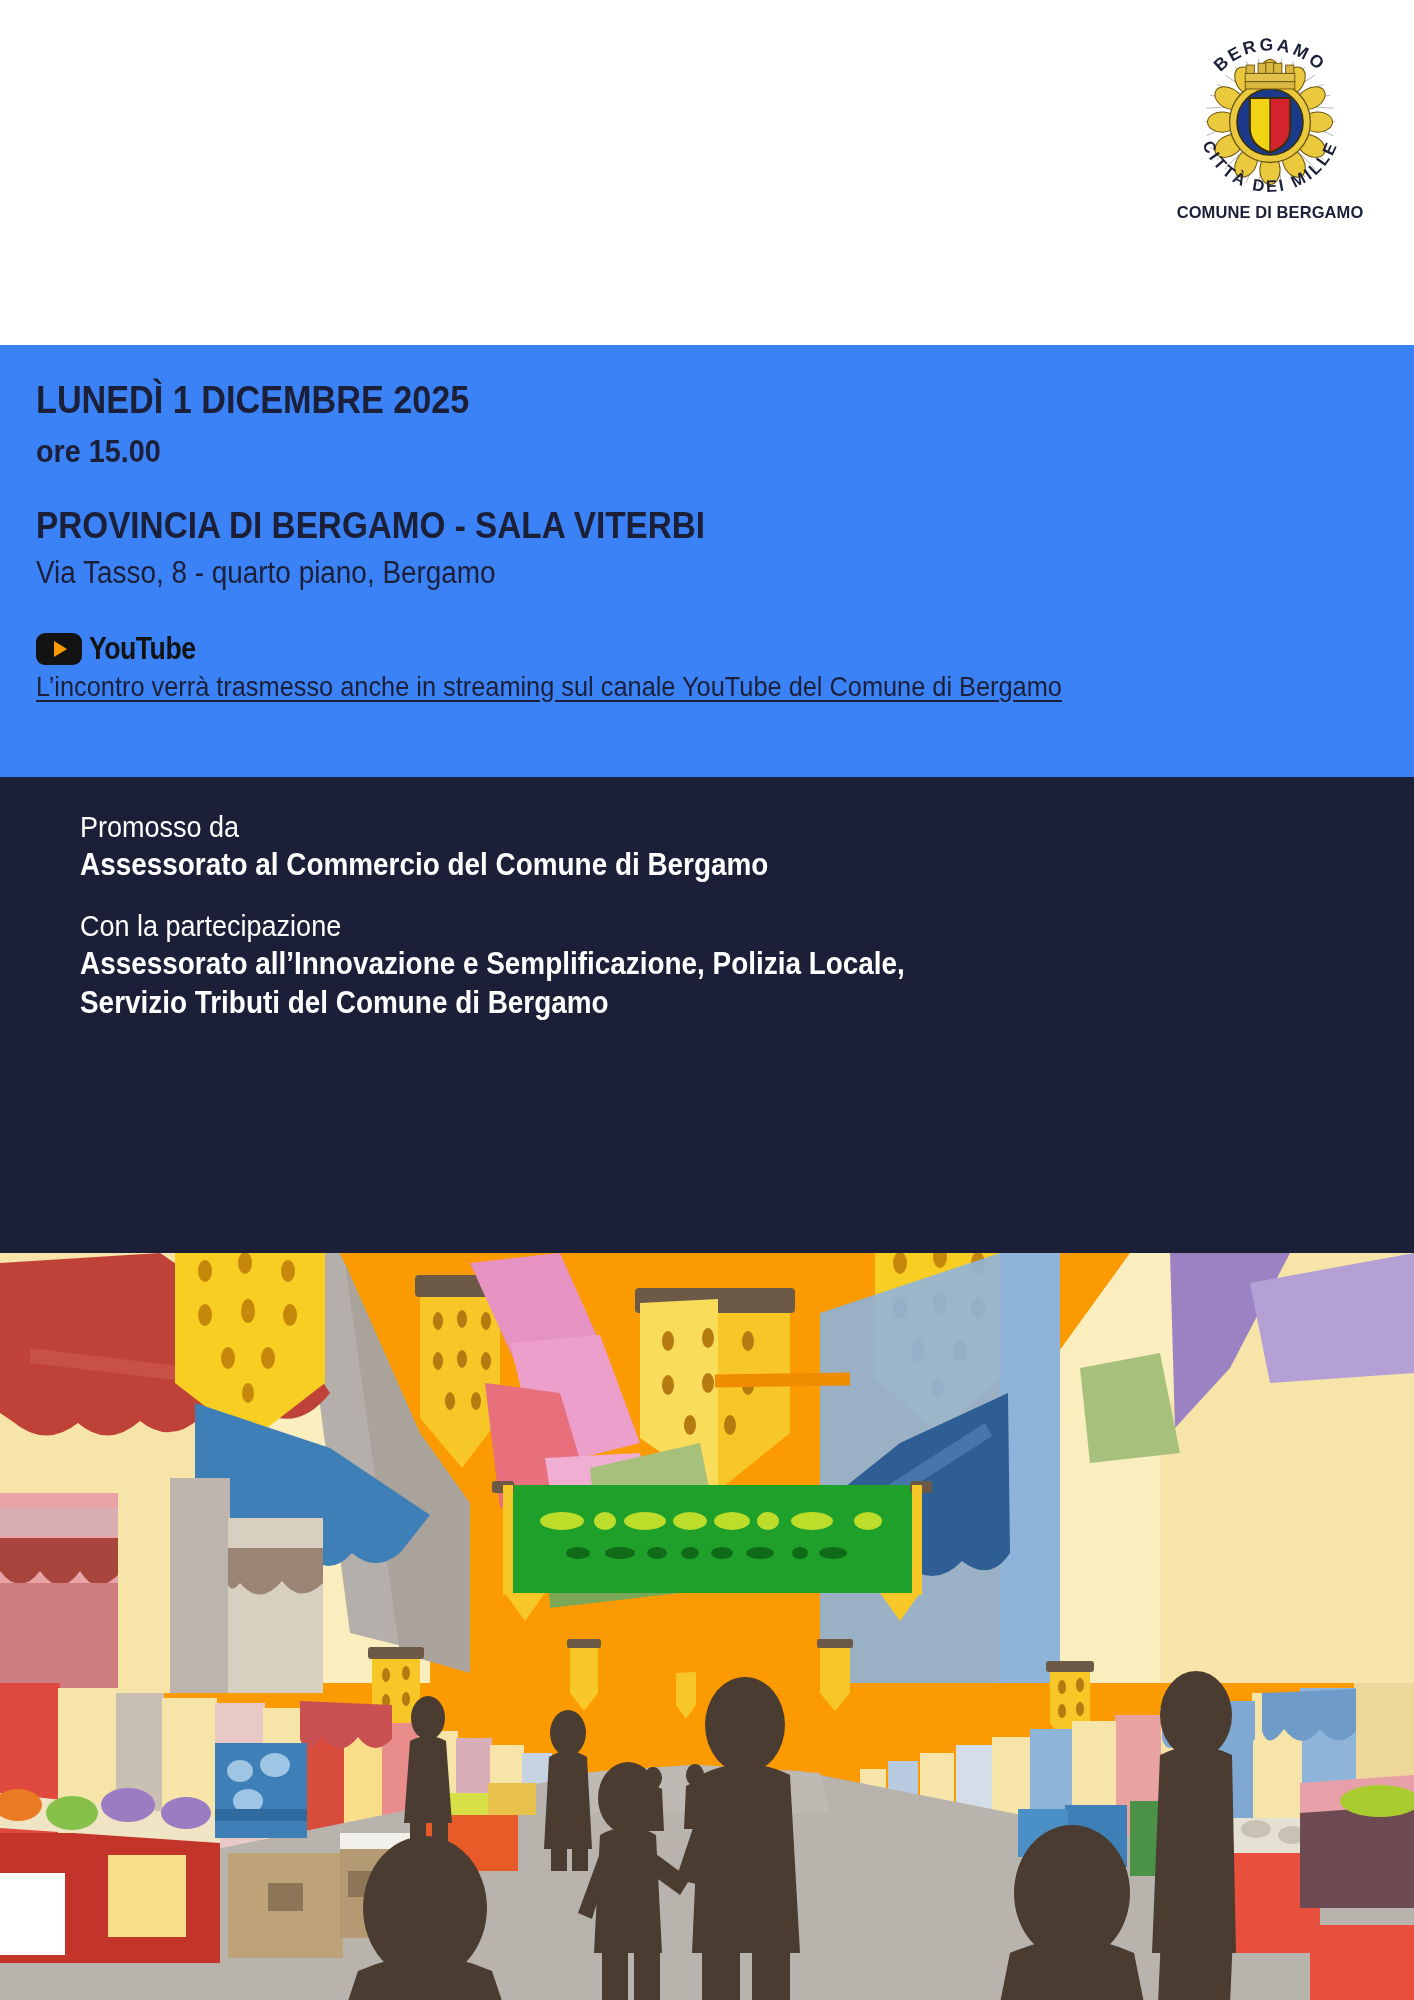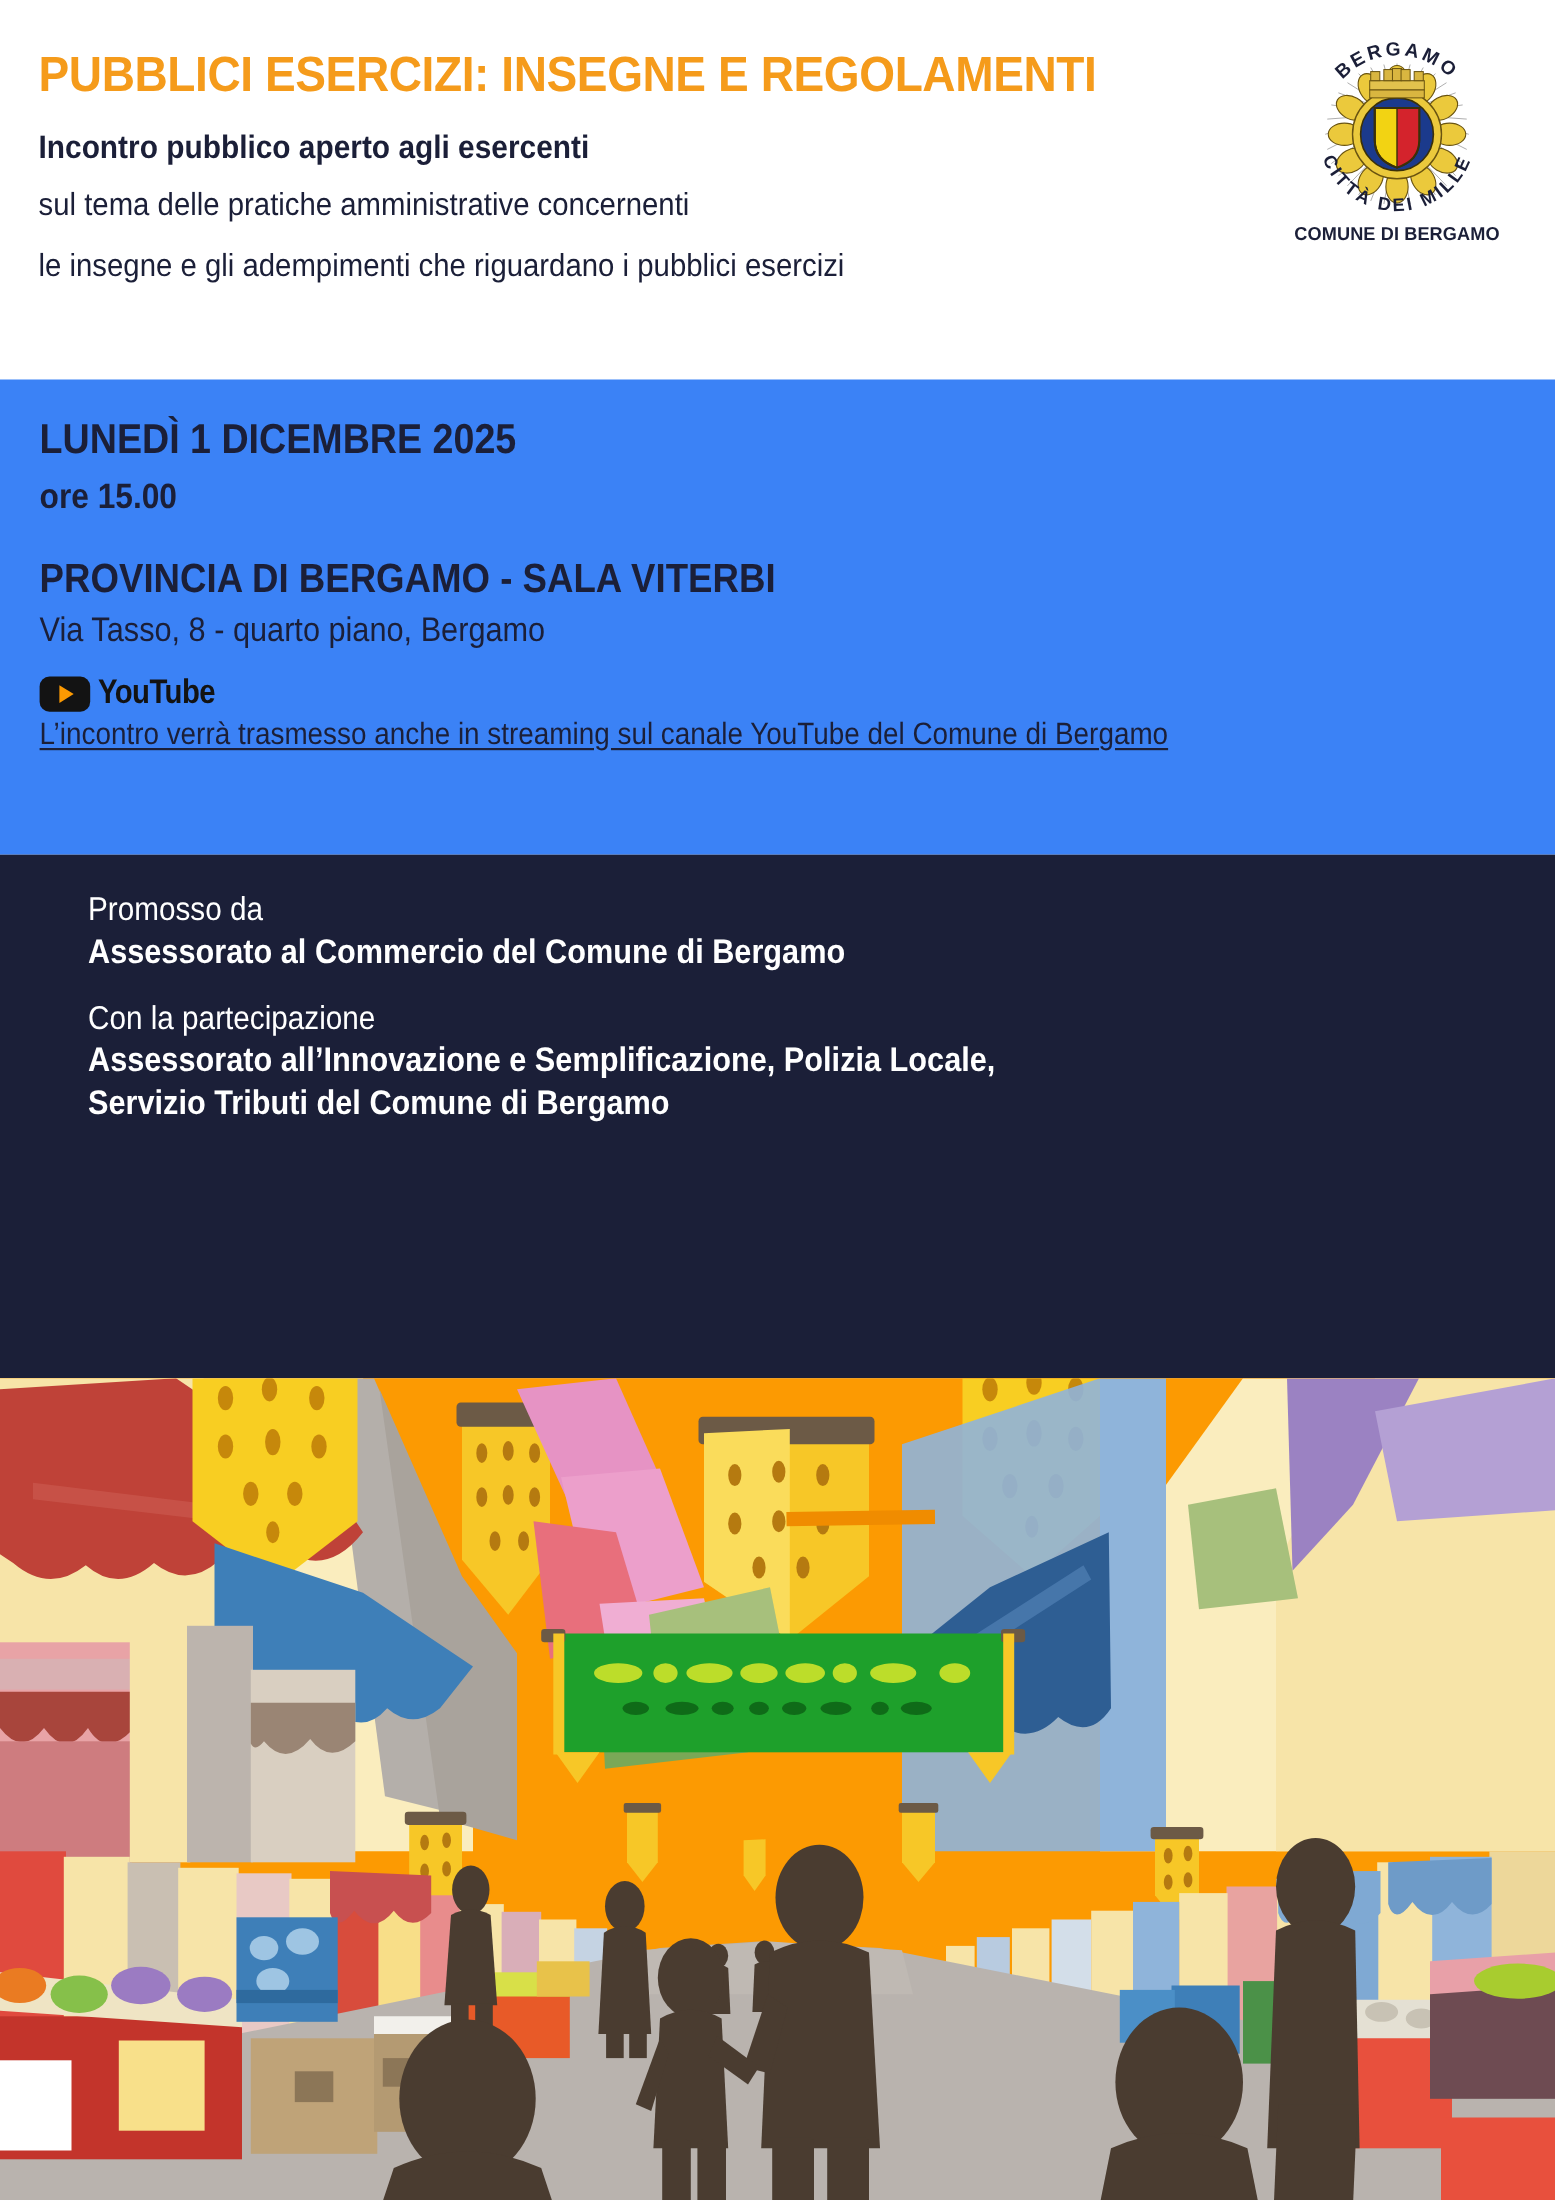--- a/index.html
+++ b/index.html
@@ -60,21 +60,21 @@
     transform:scaleX(0.9); transform-origin:left center; white-space:nowrap;
   }
   .ev-venue {
     margin-top:35px; font-size:37px; font-weight:bold; color:#1B1F38;
     transform:scaleX(0.9); transform-origin:left center; white-space:nowrap;
   }
   .ev-addr {
     margin-top:8px; font-size:31px; font-weight:normal; color:#1B1F38;
     transform:scaleX(0.9); transform-origin:left center; white-space:nowrap;
   }
-  .yt-row { margin-top:20px; display:flex; align-items:flex-end; gap:7px; }
+  .yt-row { margin-top:40px; display:flex; align-items:center; gap:7px; }
   .yt-badge {
     width:46px; height:32px; background:#131313; border-radius:9px;
     display:flex; align-items:center; justify-content:center; flex:0 0 auto;
   }
   .yt-tri {
     width:0; height:0; border-left:13px solid #FC9A02;
     border-top:8px solid transparent; border-bottom:8px solid transparent;
     margin-left:3px;
   }
   .yt-word {
@@ -110,26 +110,20 @@
     overflow:hidden; background:#FC9A02;
   }
   .illus svg { display:block; width:1414px; height:747px; }
 </style>
 </head>
 <body>
 
 <div class="poster">
 
   <div class="header">
-    <div class="header-text">
-      <div class="title">PUBBLICI ESERCIZI: INSEGNE E REGOLAMENTI</div>
-      <div class="subtitle1">Incontro pubblico aperto agli esercenti</div>
-      <div class="subtitle2">sul tema delle pratiche amministrative concernenti</div>
-      <div class="subtitle2">le insegne e gli adempimenti che riguardano i pubblici esercizi</div>
-    </div>
 
     <div class="logo-wrap">
       <svg class="logo-svg" viewBox="0 0 200 185">
         <defs>
           <path id="arcTop" d="M 28,92 A 72,72 0 0 1 172,92" fill="none"></path>
           <path id="arcBot" d="M 22,96 A 78,78 0 0 0 178,96" fill="none"></path>
         </defs>
 
         <g stroke="#8a8a8a" stroke-width="0.8" opacity="0.85">
           <g transform="translate(100,98)">

